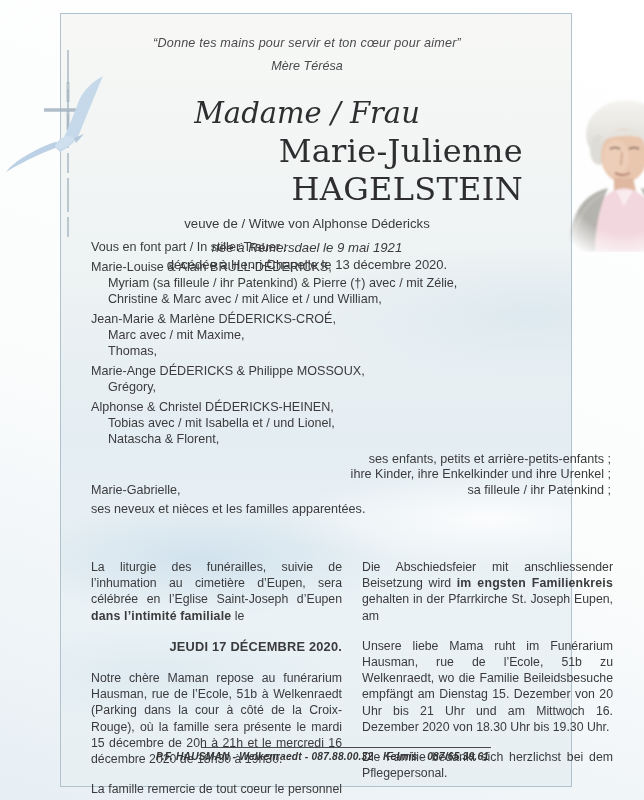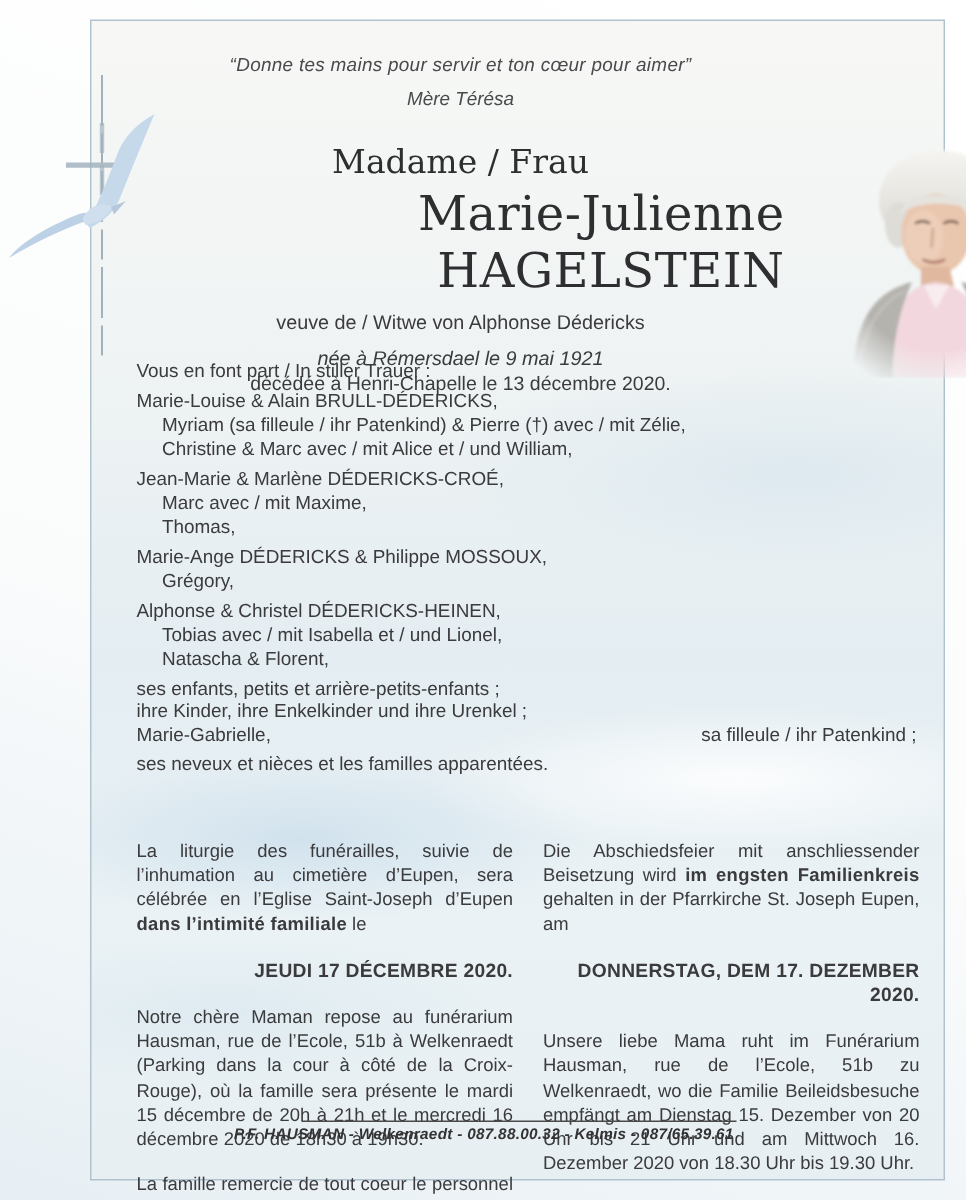--- a/index.html
+++ b/index.html
@@ -2,47 +2,47 @@
 <html><head>
 <meta charset="utf-8">
 <style>
   html,body{margin:0;padding:0;}
   body{
     width:644px;height:800px;position:relative;overflow:hidden;
     font-family:"Liberation Sans",sans-serif;color:#3b3b3d;
     background:linear-gradient(200deg,#ffffff 0%,#fbfcfc 55%,#e7eff4 100%);
   }
   .card{
-    position:absolute;left:60px;top:13px;width:570px;height:774px;
+    position:absolute;left:60px;top:13px;width:512px;height:774px;
     border:1px solid #b0c2cd;box-sizing:border-box;
     background:
       radial-gradient(ellipse 300px 70px at 430px 505px, rgba(255,255,255,.85), rgba(255,255,255,0) 70%),
       radial-gradient(ellipse 280px 80px at 140px 545px, rgba(182,209,229,.45), rgba(182,209,229,0) 70%),
       radial-gradient(ellipse 340px 100px at 470px 300px, rgba(197,219,234,.35), rgba(197,219,234,0) 70%),
       radial-gradient(ellipse 260px 70px at 90px 660px, rgba(199,221,235,.30), rgba(199,221,235,0) 70%),
       linear-gradient(180deg,#f7f8f6 0%,#f2f5f4 18%,#edf2f3 35%,#e4edf2 55%,#eaf2f5 78%,#e7eff2 100%);
   }
   .abs{position:absolute;box-sizing:border-box;}
   
   .header{left:30px;top:22px;width:432px;text-align:center;}
   .quote{font-style:italic;font-size:12.6px;color:#4a4a4c;letter-spacing:.2px;}
   .quote-author{font-style:italic;font-size:12.6px;color:#4a4a4c;margin-top:9px;}
-  .title-small{font-family:"DejaVu Serif",serif;font-size:22px;color:#2e2e31;margin-top:23px;}
+  .title-small{font-family:"DejaVu Serif",serif;font-style:italic;font-size:29px;color:#2e2e31;margin-top:23px;}
   .title-name{font-family:"DejaVu Serif",serif;font-size:32px;color:#2e2e31;margin-top:2px;letter-spacing:.3px;text-align:right;}
   .widow{font-size:13.2px;margin-top:8px;}
   .birth{font-size:13.2px;margin-top:9px;font-style:italic;}
   .death{font-size:13px;margin-top:2px;}
   
   .family{left:30px;top:225px;width:470px;font-size:12.6px;line-height:16px;}
   .fam-intro{margin-bottom:4px;}
   .fam-line.indent{padding-left:17px;}
   .fam-line.group-start{margin-top:4px;}
   
   .relations{left:30px;top:438px;width:520px;font-size:12.6px;line-height:15.2px;}
-  .rel-right{text-align:left;}
+  .rel-right{text-align:right;}
   .rel-pair{display:flex;justify-content:space-between;margin-top:1px;gap:28px;}
   .closing{margin-top:3px;}
   
   .col{top:545px;width:251px;font-size:12.3px;line-height:16.2px;text-align:justify;}
   .col-left{left:30px;}
   .col-right{left:301px;}
   .col p{margin:0 0 14px 0;}
   .col .date{font-weight:bold;text-align:right;font-size:12.8px;margin:15px 0 15px 0;letter-spacing:.2px;}
   .col b{letter-spacing:.2px;}
   
@@ -95,21 +95,20 @@
 
   <div class="abs col col-left">
     <p><span>La liturgie des funérailles, suivie de l’inhumation au cimetière d’Eupen, sera célébrée en l’Eglise Saint-Joseph d’Eupen </span><b>dans l’intimité familiale</b><span> le</span></p>
     <div class="date">JEUDI 17 DÉCEMBRE 2020.</div>
     <p>Notre chère Maman repose au funérarium Hausman, rue de l’Ecole, 51b à Welkenraedt (Parking dans la cour à côté de la Croix-Rouge), où la famille sera présente le mardi 15 décembre de 20h à 21h et le mercredi 16 décembre 2020 de 18h30 à 19h30.</p>
     <p>La famille remercie de tout coeur le personnel soignant.</p>
   </div>
 
   <div class="abs col col-right">
     <p><span>Die Abschiedsfeier mit anschliessender Beisetzung wird </span><b>im engsten Familienkreis</b><span> gehalten in der Pfarrkirche St. Joseph Eupen, am</span></p>
-    <div class="date">DONNERSTAG, DEM 17. DEZEMBER 2020.</div>
     <p>Unsere liebe Mama ruht im Funérarium Hausman, rue de l’Ecole, 51b zu Welkenraedt, wo die Familie Beileidsbesuche empfängt am Dienstag 15. Dezember von 20 Uhr bis 21 Uhr und am Mittwoch 16. Dezember 2020 von 18.30 Uhr bis 19.30 Uhr.</p>
     <p>Die Familie bedankt sich herzlichst bei dem Pflegepersonal.</p>
   </div>
 
   <div class="abs footer">
     <div class="footer-rule"></div>
     <div class="footer-text">P.F. HAUSMAN  -  Welkenraedt - 087.88.00.32 - Kelmis - 087/65.39.61</div>
   </div>
 
   <div class="portrait">

